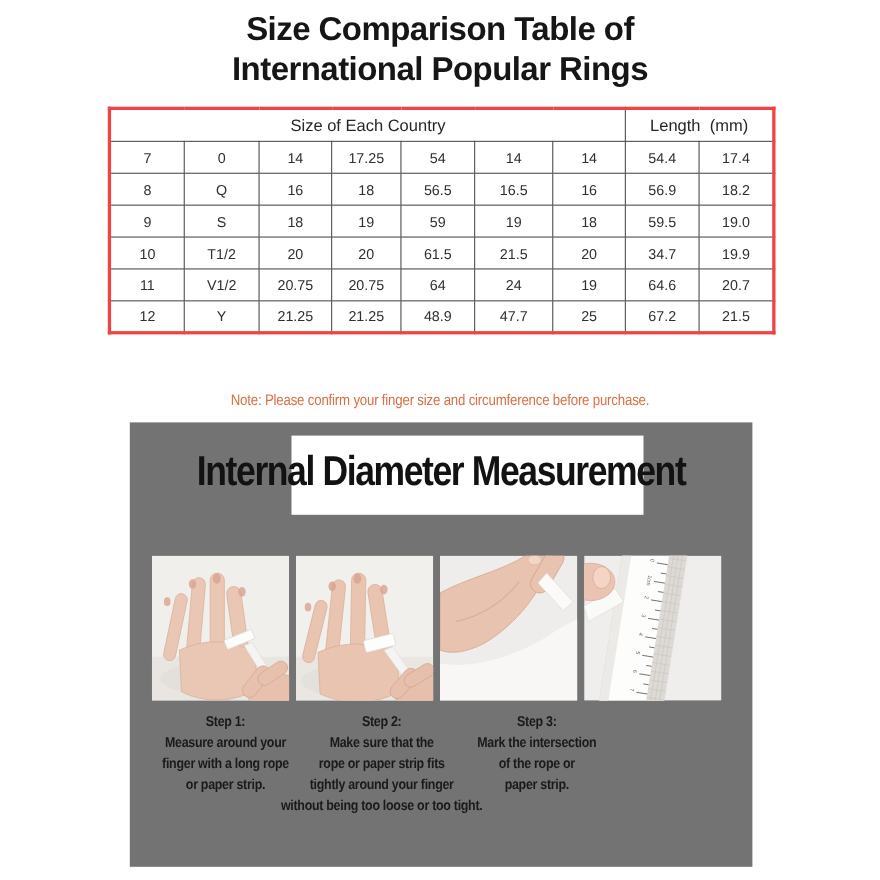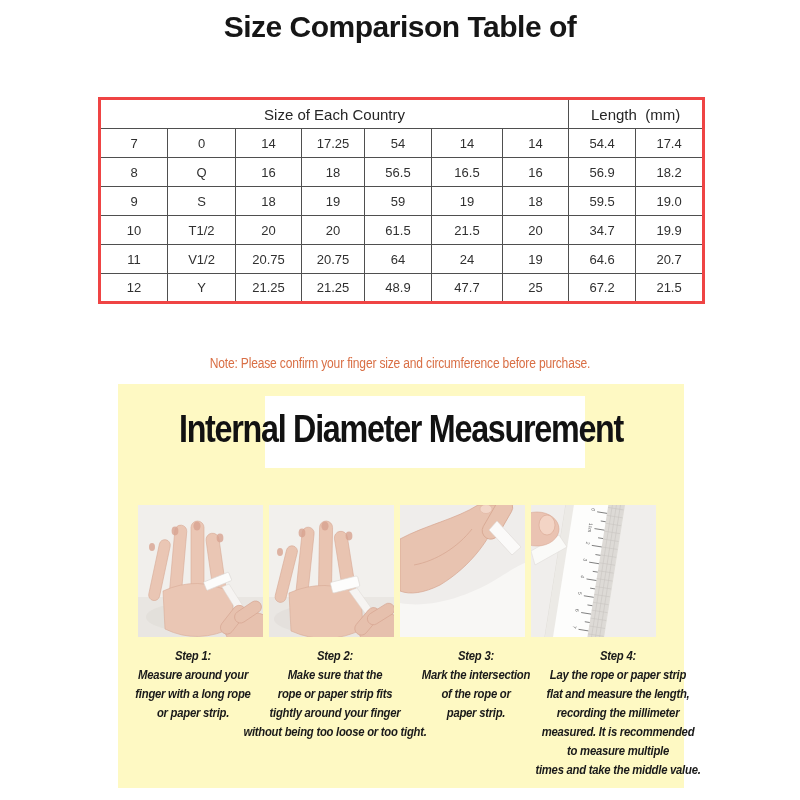--- a/index.html
+++ b/index.html
@@ -25,45 +25,46 @@
   .head-row th.col-sm{font-size:12px;}
   .head-row th.col-xs{font-size:10.5px;letter-spacing:-0.3px;}
   table.ring td{font-size:13px;color:#303030;}
 
   
   .note{position:absolute;top:353px;left:0;width:800px;text-align:center;
         font-size:14px;line-height:20px;letter-spacing:-0.2px;
         transform:scaleX(.86);transform-origin:50% 50%;}
 
   
-  .panel{position:absolute;left:118px;top:384px;width:566px;height:404px;background:#fef9c3;}
+  .panel{position:absolute;left:118px;top:384px;width:566px;height:404px;background:#737373;}
   .heading-highlight{position:absolute;left:147px;top:12px;width:320px;height:72px;background:#ffffff;}
   .m-heading{position:absolute;left:0;top:22px;width:566px;text-align:center;
              font-size:38px;line-height:46px;font-weight:700;letter-spacing:-1.5px;color:#121212;
              transform:scaleX(.85);transform-origin:50% 50%;}
 
   .photos{position:absolute;left:20px;top:121px;width:518px;height:132px;display:flex;gap:6px;}
   .photo{width:125px;height:132px;overflow:hidden;flex:0 0 auto;}
   .photo svg{display:block;}
 
-  .steps{position:absolute;left:4px;top:262px;width:566px;display:flex;font-style:italic;}
+  .steps{position:absolute;left:16px;top:262px;width:566px;display:flex;}
   .step{width:141.5px;position:relative;}
   .cap{position:relative;width:240px;margin-left:-49px;text-align:center;
        font-size:13px;line-height:19px;font-weight:700;letter-spacing:-0.3px;color:#1a1a1a;
        white-space:pre-line;transform:scaleX(.87);transform-origin:50% 0;}
 
   .ruler-num{font-size:5px;fill:#666;font-family:"Liberation Sans",sans-serif;}
 </style>
 </head>
 <body>
 
 <div class="page">
 
   <div class="title">
     <div>Size Comparison Table of</div>
+    <div>International Popular Rings</div>
   </div>
 
   <table class="ring">
     <colgroup>
       <col style="width:68px">
         <col style="width:68px">
         <col style="width:66px">
       <col style="width:63px">
         <col style="width:67px">
         <col style="width:71px">
@@ -305,24 +306,15 @@
 rope or paper strip fits
 tightly around your finger
 without being too loose or too tight.</div>
       </div>
       <div class="step">
         <div class="cap">Step 3:
 Mark the intersection
 of the rope or
 paper strip.</div>
       </div>
-      <div class="step">
-        <div class="cap">Step 4:
-Lay the rope or paper strip
-flat and measure the length,
-recording the millimeter
-measured. It is recommended
-to measure multiple
-times and take the middle value.</div>
-      </div>
     </div>
   </div>
 </div>
 
 </body></html>

